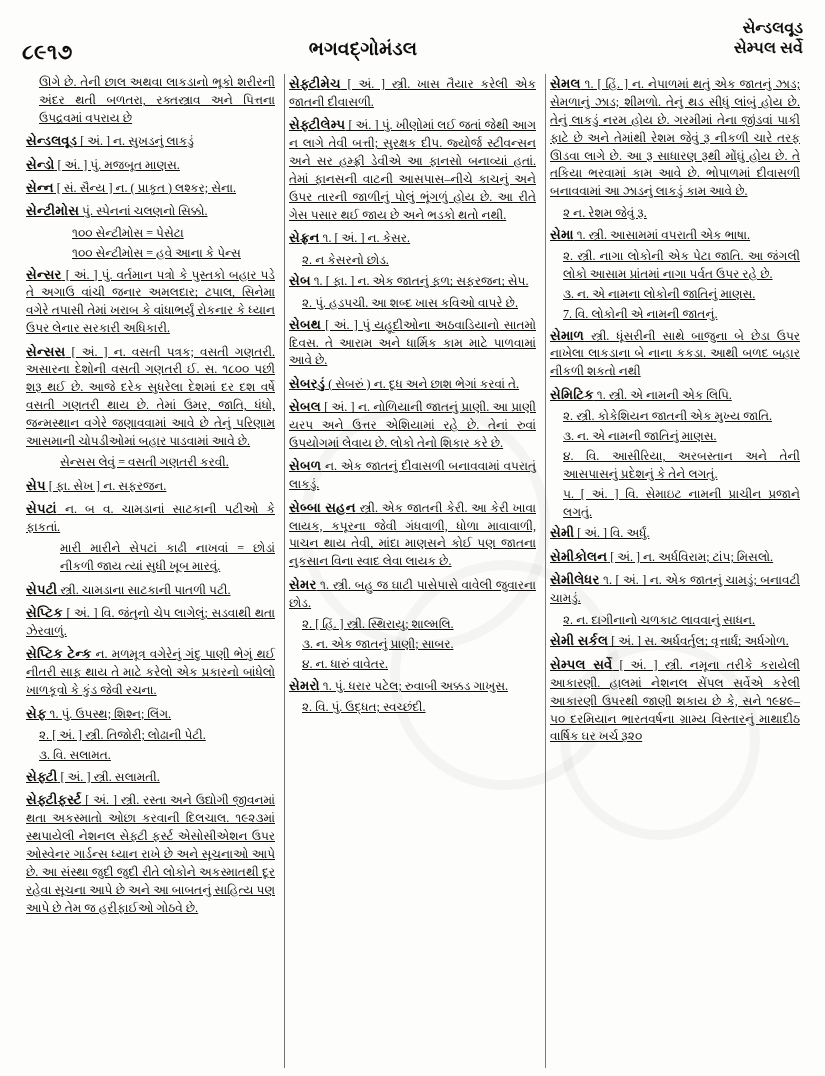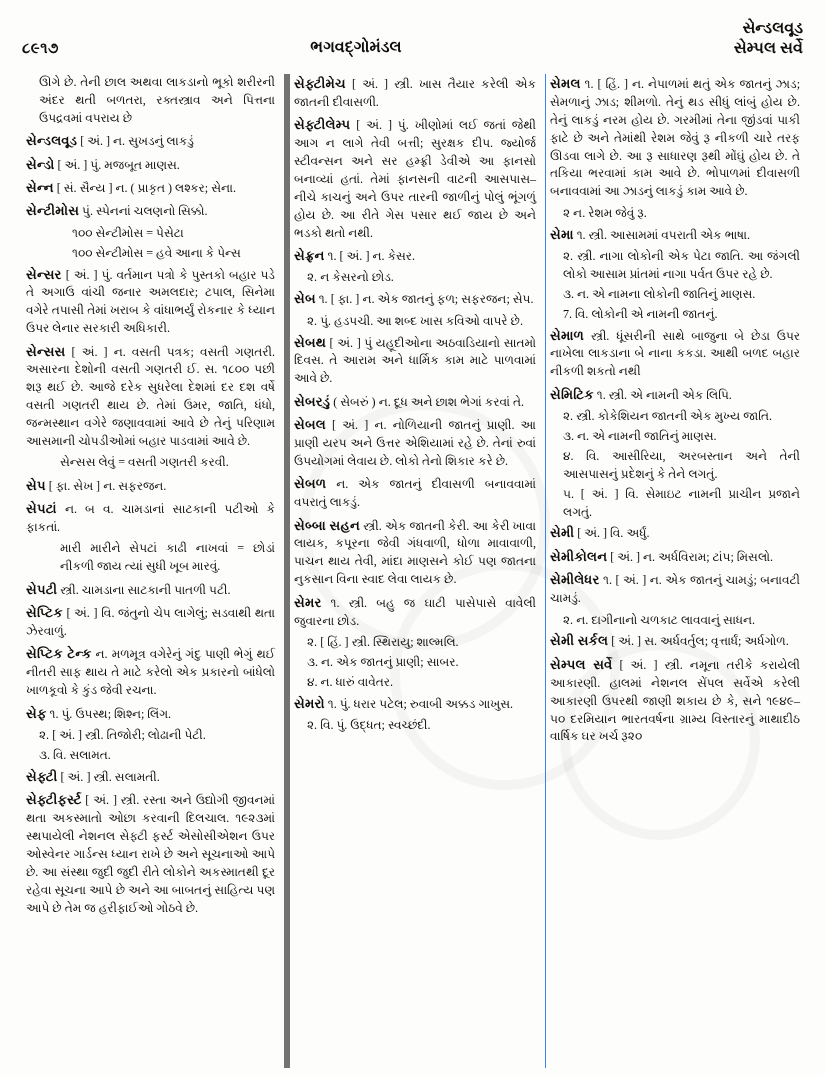--- a/index.html
+++ b/index.html
@@ -40,27 +40,27 @@
     padding: 0 22px;
     box-sizing: border-box;
   }
   .head-row {
     display: flex;
     align-items: flex-start;
     justify-content: space-between;
     width: 100%;
   }
   .folio {
-    font-size: 15px;
+    font-size: 21px;
     font-weight: 700;
     letter-spacing: 0.5px;
     padding-top: 22px;
   }
   .book-title {
-    font-size: 16px;
+    font-size: 19px;
     font-weight: 700;
     padding-top: 20px;
     text-align: center;
     flex: 1;
   }
   .running-heads {
     text-align: right;
     font-size: 16px;
     font-weight: 700;
     line-height: 1.25;
@@ -78,23 +78,24 @@
     gap: 0;
   }
   .col {
     box-sizing: border-box;
     padding: 0 9px 0 4px;
     font-size: 12.1px;
     line-height: 1.48;
     text-align: justify;
     text-justify: inter-word;
     overflow: hidden;
+    text-decoration: underline;
   }
   .col-1 { width: 262px; }
-  .col-2 { width: 261px; border-left: 6px solid #737373; }
+  .col-2 { width: 261px; border-left: 1px solid #737373; }
   .col-3 { width: 264px; border-left: 1px solid #3b82f6; }
 
   .entry {
     margin: 0 0 3.5px 0;
     text-indent: 0;
   }
   .entry .hw {
     font-weight: 700;
     font-size: 13.2px;
     letter-spacing: 0.2px;

